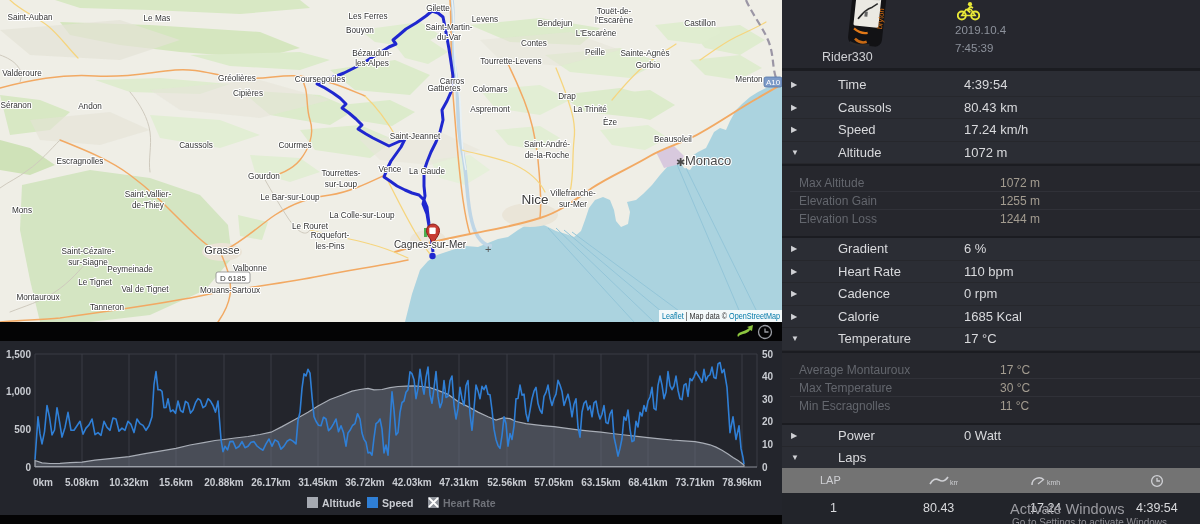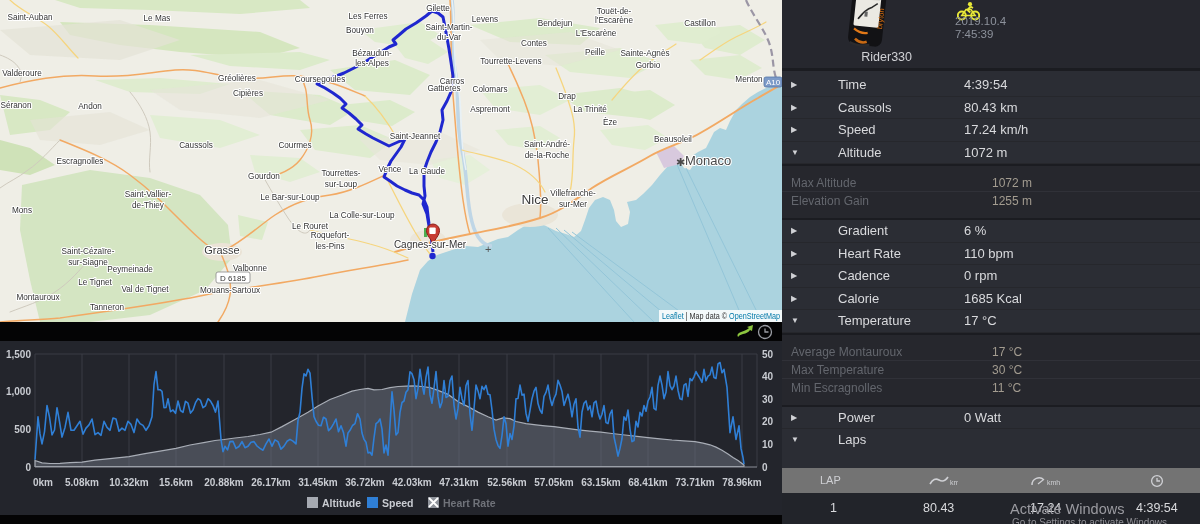--- a/index.html
+++ b/index.html
@@ -8,21 +8,21 @@
 #midbar{position:absolute;left:0;top:322px;width:782px;height:19px;background:#040405;}
 #chart{position:absolute;left:0;top:341px;width:782px;height:174px;background:#23252c;}
 #botbar{position:absolute;left:0;top:515px;width:782px;height:9px;background:#040405;}
 #panel{position:absolute;left:782px;top:0;width:418px;height:524px;background:#2b2d34;}
 #phead{position:absolute;left:0;top:0;width:418px;height:71px;background:#26272e;border-bottom:3px solid #1b1c21;}
 .row{position:relative;height:22.5px;line-height:22.5px;font-size:13px;color:#d9dadd;border-bottom:1px solid #26272c;background:#2b2d34;}
 .row .arr{position:absolute;left:9px;top:0;font-size:8px;color:#d0d1d5;}
 .row .arr.exp{font-size:8px;}
 .row .lab{position:absolute;left:20px;top:0;margin-left:36px;}
 .row .val{position:absolute;left:182px;top:0;}
-.sub{background:#26272d;border-top:2px solid #1b1c21;border-bottom:2px solid #1b1c21;padding:8px 0 8px 0;}
+.sub{background:#26272d;border-top:2px solid #1b1c21;border-bottom:2px solid #1b1c21;padding:8px 0 8px 8px;}
 .srow{position:relative;height:18px;line-height:18px;font-size:12px;color:#63666d;border-bottom:1px solid #303138;}
 .srow:last-child{border-bottom:none;}
 .srow .slab{position:absolute;left:9px;top:0;}
 .srow .sval{position:absolute;left:210px;top:0;color:#a39c90;}
 #laptable{position:absolute;left:0;top:468px;width:418px;height:56px;}
 .lhead{height:25px;background:#737373;position:relative;color:#cfd0d4;font-size:11px;}
 .lrow{height:31px;background:#22242a;position:relative;color:#d9dadd;font-size:12.5px;}
 .wm1{position:absolute;left:1010px;top:501px;font-size:14.5px;color:#9b9ba1;z-index:9;}
 .wm2{position:absolute;left:1012px;top:517px;font-size:10px;color:#8f8f95;z-index:9;}
 </style></head><body>
@@ -258,32 +258,32 @@
 <path d="M16 20 Q22 10 29 7 L34 3" stroke="#2a2a2a" stroke-width="1.5" fill="none"></path>
 <path d="M16 20 l4 -5" stroke="#2a2a2a" stroke-width="1.2" fill="none"></path>
 <rect x="22" y="12" width="3" height="5" fill="#666"></rect>
 <rect x="13" y="-4" width="23" height="4" fill="#d8d6d0"></rect>
 <text x="41" y="28" font-size="7.5" fill="#d96f10" transform="rotate(-90 41 28)" font-family="Liberation Sans,sans-serif">bryton</text>
 <path d="M13 30 q7 5 14 3" stroke="#e07818" stroke-width="2.2" fill="none"></path>
 <path d="M15 40 q6 5 12 2" stroke="#c96a14" stroke-width="2.6" fill="none"></path>
 <path d="M10 44 q9 4 20 1" stroke="#2b2b2e" stroke-width="2.5" fill="none"></path>
 </g>
         </svg>
-        <div style="position:absolute;left:40px;top:50px;width:90px;text-align:right;font-size:12.5px;color:#d0d1d5;">Rider330</div>
+        <div style="position:absolute;left:40px;top:50px;width:90px;text-align:left;font-size:12.5px;color:#d0d1d5;">Rider330</div>
         <svg width="23" height="19" viewBox="0 0 23 19" style="position:absolute;left:175px;top:2px;">
 <g stroke="#e8e838" fill="none" stroke-width="1.9">
 <circle cx="4.8" cy="13.5" r="4"></circle>
             <circle cx="18.2" cy="13.5" r="4"></circle>
 <path d="M4.8 13.5 L9 7.5 L14 7.5 L18.2 13.5 L12 13.5 Z" stroke-width="1.5"></path>
 </g>
 <circle cx="13" cy="2.2" r="2.1" fill="#e8e838"></circle>
 <path d="M13.8 4.5 L10.5 8 l2.8 2.5" stroke="#e8e838" stroke-width="2" fill="none"></path>
 <path d="M13.5 4.5 l2.5 1.5" stroke="#e8e838" stroke-width="1.6" fill="none"></path>
 </svg>
-        <div style="position:absolute;left:173px;top:15px;font-size:11.5px;color:#8d929c;line-height:13px;">2019.10.4<br>7:45:39</div>
+        <div style="position:absolute;left:173px;top:21px;font-size:11.5px;color:#8d929c;line-height:18px;">2019.10.4<br>7:45:39</div>
       </div>
       <div style="position:absolute;left:0;top:74px;width:418px;">
         <div class="row">
           <span class="arr">▶</span>
           <span class="lab">Time</span>
           <span class="val">4:39:54</span>
         </div>
         <div class="row">
           <span class="arr">▶</span>
           <span class="lab">Caussols</span>
@@ -300,20 +300,24 @@
           <span class="val">1072 m</span>
         </div>
         <div class="sub">
           <div class="srow">
             <span class="slab">Max Altitude</span>
             <span class="sval">1072 m</span>
           </div>
           <div class="srow">
             <span class="slab">Elevation Gain</span>
             <span class="sval">1255 m</span>
+          </div>
+          <div class="srow">
+            <span class="slab">Elevation Loss</span>
+            <span class="sval">1244 m</span>
           </div>
         </div>
         <div class="row">
           <span class="arr">▶</span>
           <span class="lab">Gradient</span>
           <span class="val">6 %</span>
         </div>
         <div class="row">
           <span class="arr">▶</span>
           <span class="lab">Heart Rate</span>

